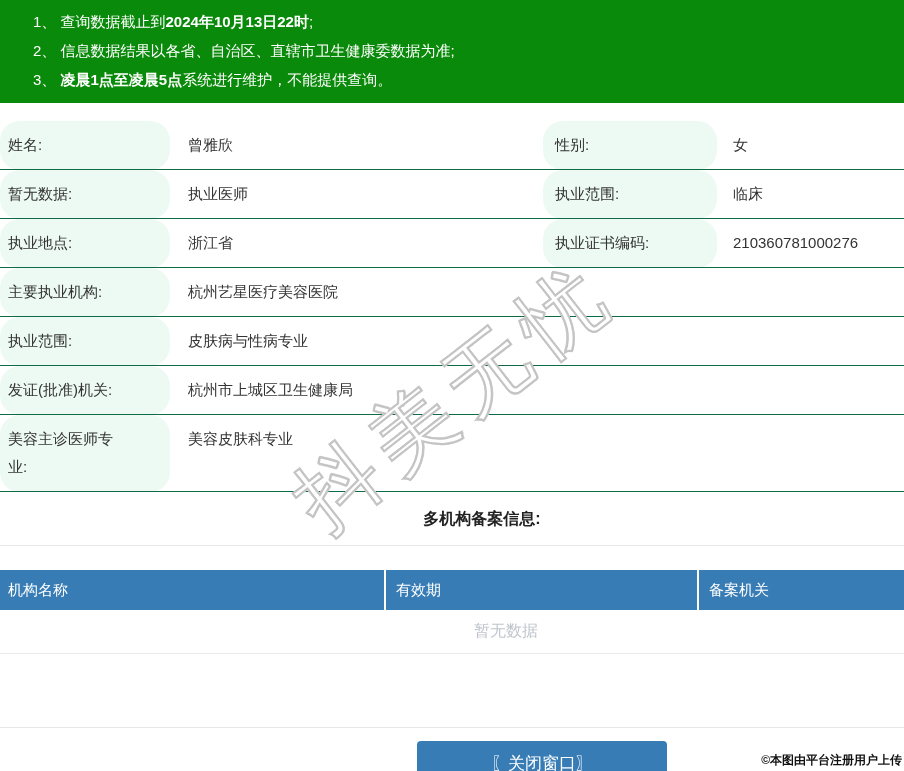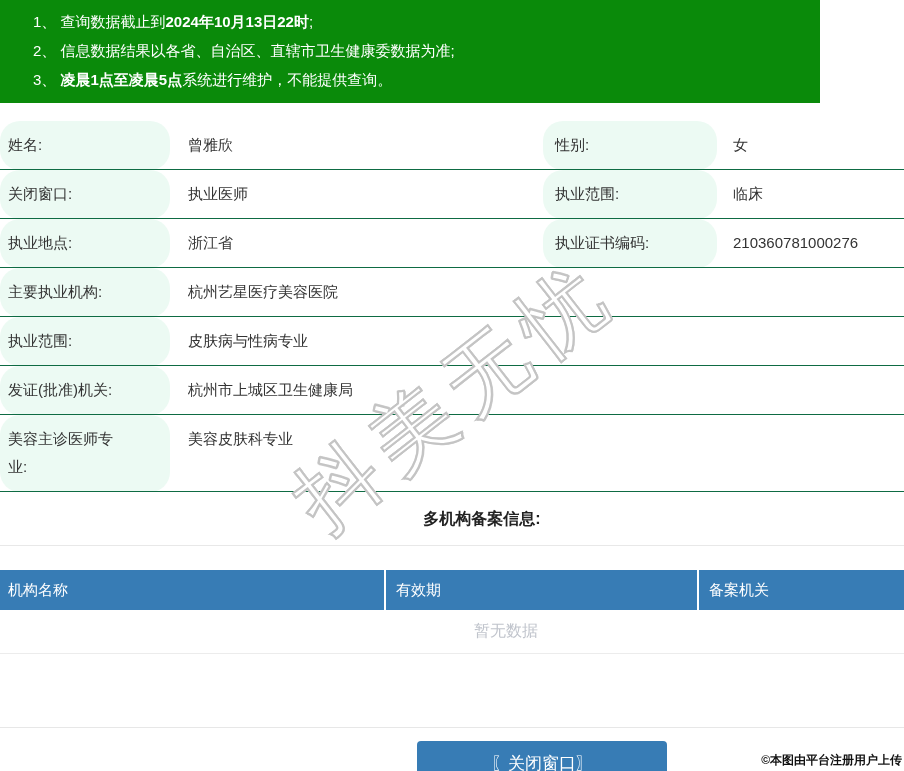--- a/index.html
+++ b/index.html
@@ -6,21 +6,21 @@
   html, body { background: #ffffff; }
   body { font-family: "Liberation Sans", sans-serif; }
   .page {
     position: relative;
     width: 904px; height: 771px;
     background: #ffffff;
     overflow: hidden;
   }
   
   .notice {
-    width: 820px; height: 103px;
+    width: 904px; height: 103px;
     background: #0a8a0a;
     color: #ffffff;
     padding: 7px 10px 0 33px;
     font-size: 15px;
     line-height: 29px;
   }
   .notice-line b { font-weight: bold; }
   
   .profile {
     width: 904px;
@@ -143,21 +143,21 @@
         <col style="width:187px">
       </colgroup>
     <tbody>
         <tr>
       <td class="lbl lbl1">姓名:</td>
       <td class="val1">曾雅欣</td>
       <td class="lbl lbl2">性别:</td>
       <td class="val2">女</td>
     </tr>
     <tr>
-      <td class="lbl lbl1">关闭窗口:</td>
+      <td class="lbl lbl1">暂无数据:</td>
       <td class="val1">执业医师</td>
       <td class="lbl lbl2">执业范围:</td>
       <td class="val2">临床</td>
     </tr>
     <tr>
       <td class="lbl lbl1">执业地点:</td>
       <td class="val1">浙江省</td>
       <td class="lbl lbl2">执业证书编码:</td>
       <td class="val2">210360781000276</td>
     </tr>

